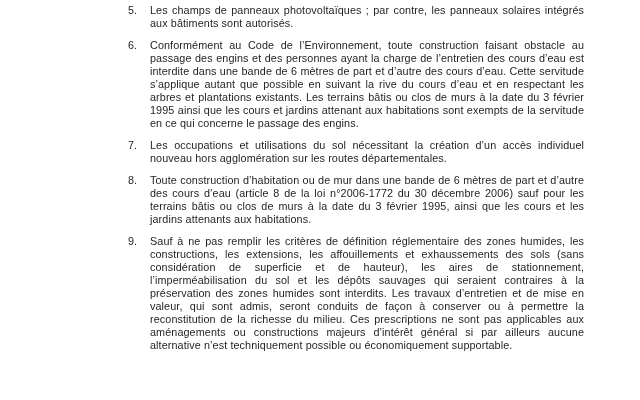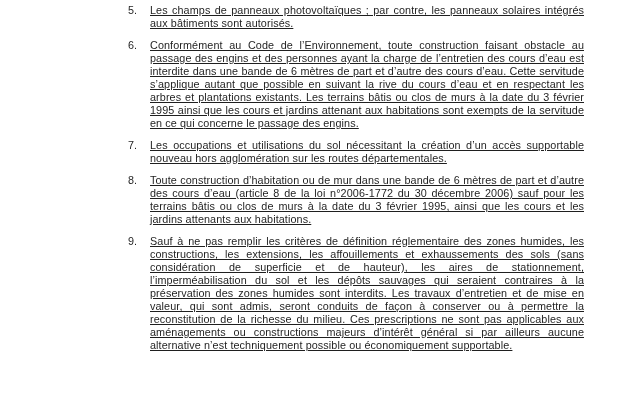--- a/index.html
+++ b/index.html
@@ -36,42 +36,41 @@
   }
   .item-number {
     flex: 0 0 22px;
     width: 22px;
     text-align: left;
   }
   .item-text {
     flex: 1;
     text-align: justify;
     text-justify: inter-word;
-    text-decoration: underline;
   }
 </style>
 </head>
 <body>
 
 <div class="page">
   <div class="numbered-list">
 
     <div class="list-item">
       <span class="item-number">5.</span>
       <div class="item-text">Les champs de panneaux photovoltaïques ; par contre, les panneaux solaires intégrés aux bâtiments sont autorisés.</div>
     </div>
 
     <div class="list-item">
       <span class="item-number">6.</span>
       <div class="item-text">Conformément au Code de l’Environnement, toute construction faisant obstacle au passage des engins et des personnes ayant la charge de l’entretien des cours d’eau est interdite dans une bande de 6 mètres de part et d’autre des cours d’eau. Cette servitude s’applique autant que possible en suivant la rive du cours d’eau et en respectant les arbres et plantations existants. Les terrains bâtis ou clos de murs à la date du 3 février 1995 ainsi que les cours et jardins attenant aux habitations sont exempts de la servitude en ce qui concerne le passage des engins.</div>
     </div>
 
     <div class="list-item">
       <span class="item-number">7.</span>
-      <div class="item-text">Les occupations et utilisations du sol nécessitant la création d’un accès supportable nouveau hors agglomération sur les routes départementales.</div>
+      <div class="item-text">Les occupations et utilisations du sol nécessitant la création d’un accès individuel nouveau hors agglomération sur les routes départementales.</div>
     </div>
 
     <div class="list-item">
       <span class="item-number">8.</span>
       <div class="item-text">Toute construction d’habitation ou de mur dans une bande de 6 mètres de part et d’autre des cours d’eau (article 8 de la loi n°2006-1772 du 30 décembre 2006) sauf pour les terrains bâtis ou clos de murs à la date du 3 février 1995, ainsi que les cours et les jardins attenants aux habitations.</div>
     </div>
 
     <div class="list-item">
       <span class="item-number">9.</span>
       <div class="item-text">Sauf à ne pas remplir les critères de définition réglementaire des zones humides, les constructions, les extensions, les affouillements et exhaussements des sols (sans considération de superficie et de hauteur), les aires de stationnement, l’imperméabilisation du sol et les dépôts sauvages qui seraient contraires à la préservation des zones humides sont interdits. Les travaux d’entretien et de mise en valeur, qui sont admis, seront conduits de façon à conserver ou à permettre la reconstitution de la richesse du milieu. Ces prescriptions ne sont pas applicables aux aménagements ou constructions majeurs d’intérêt général si par ailleurs aucune alternative n’est techniquement possible ou économiquement supportable.</div>

